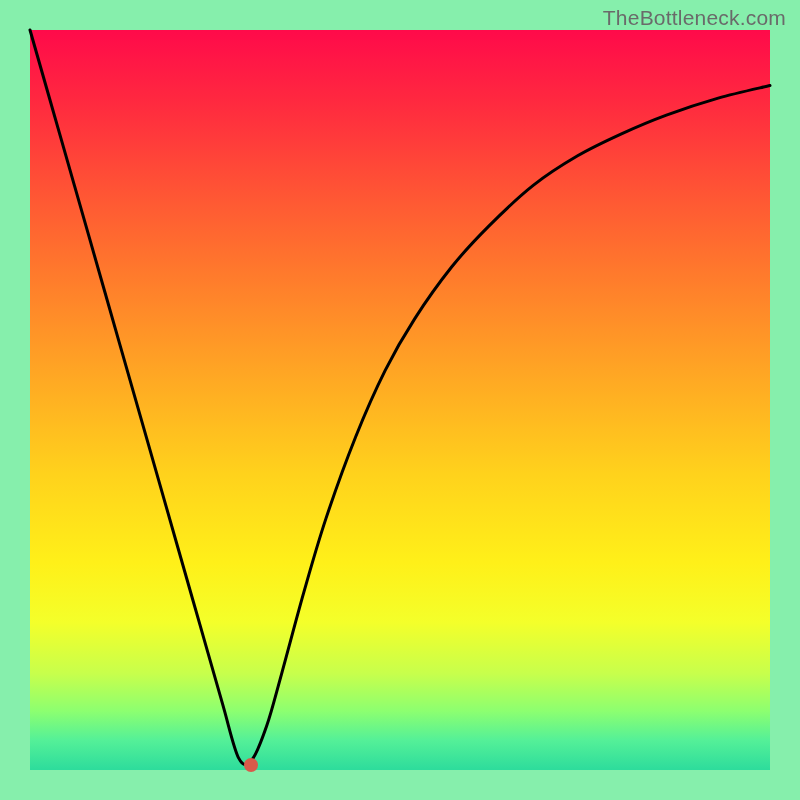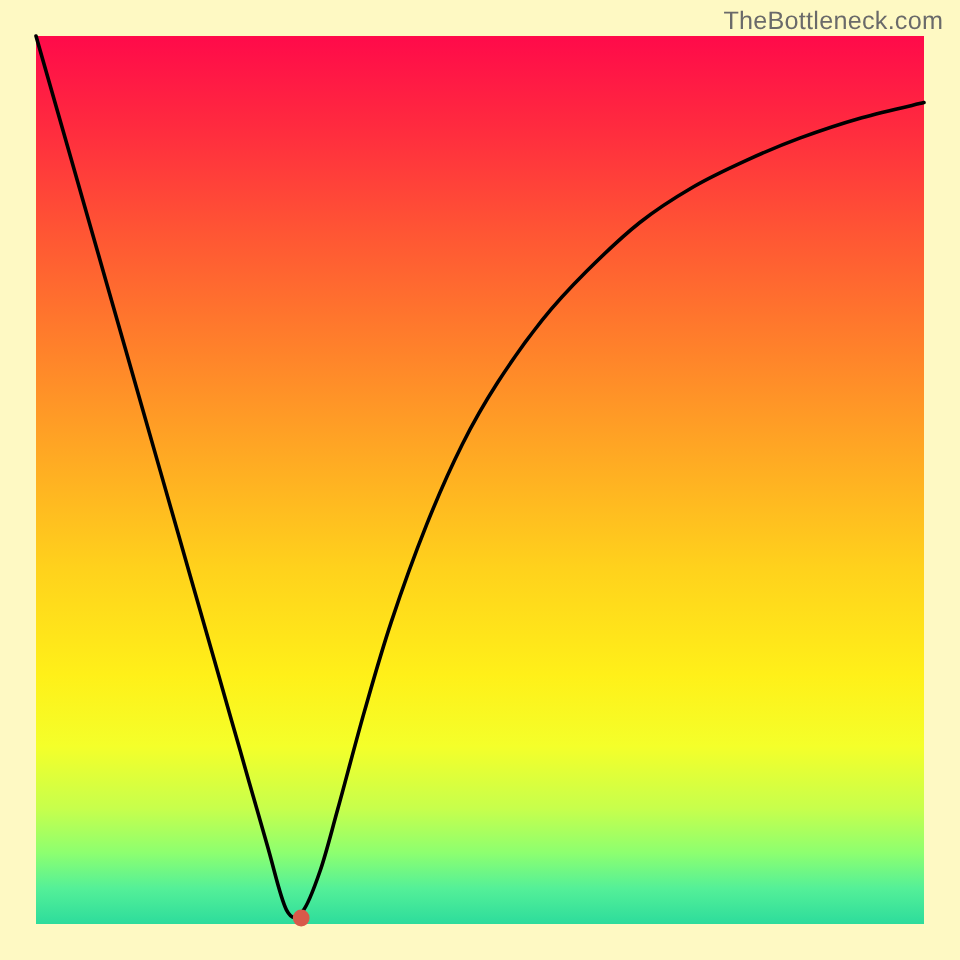--- a/index.html
+++ b/index.html
@@ -8,21 +8,21 @@
     width: 800px;
     height: 800px;
     overflow: hidden;
     font-family: Arial, Helvetica, sans-serif;
     background: #000;
   }
   .frame {
     position: relative;
     width: 800px;
     height: 800px;
-    background: #fef9c3;
+    background: #86efac;
     box-sizing: border-box;
   }
   .plot-area {
     position: absolute;
     left: 30px;
     top: 30px;
     width: 740px;
     height: 740px;
     background: linear-gradient(to bottom,
       #ff0a4a 0%,

